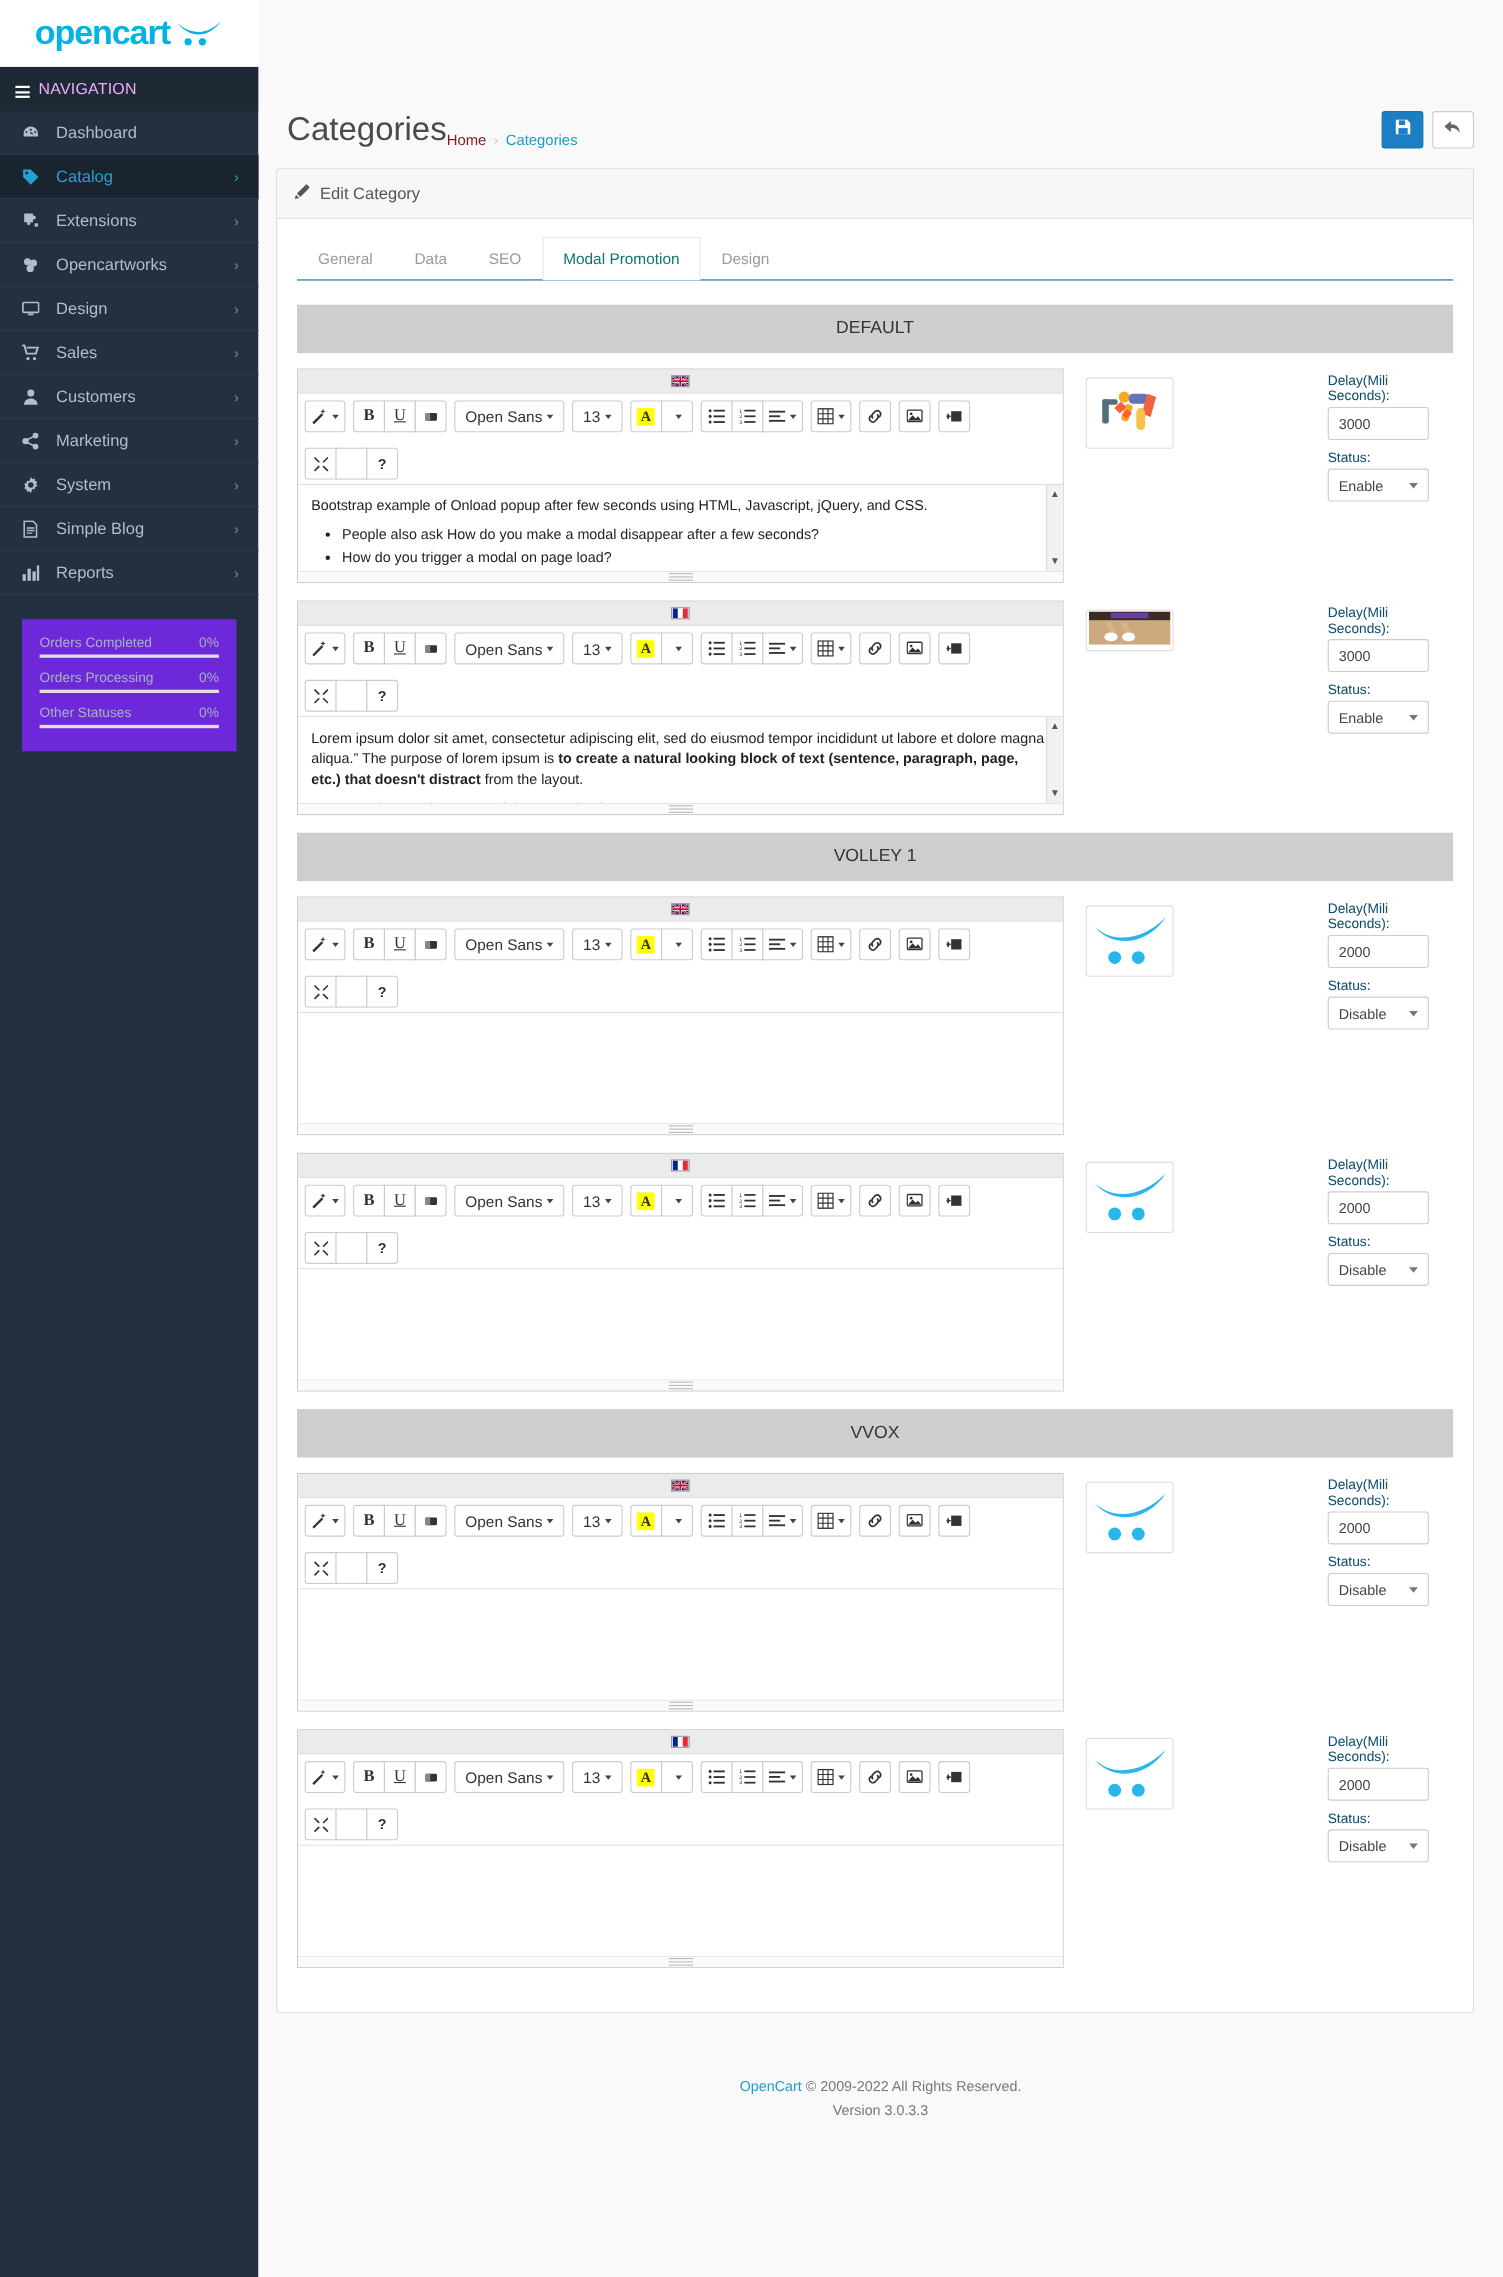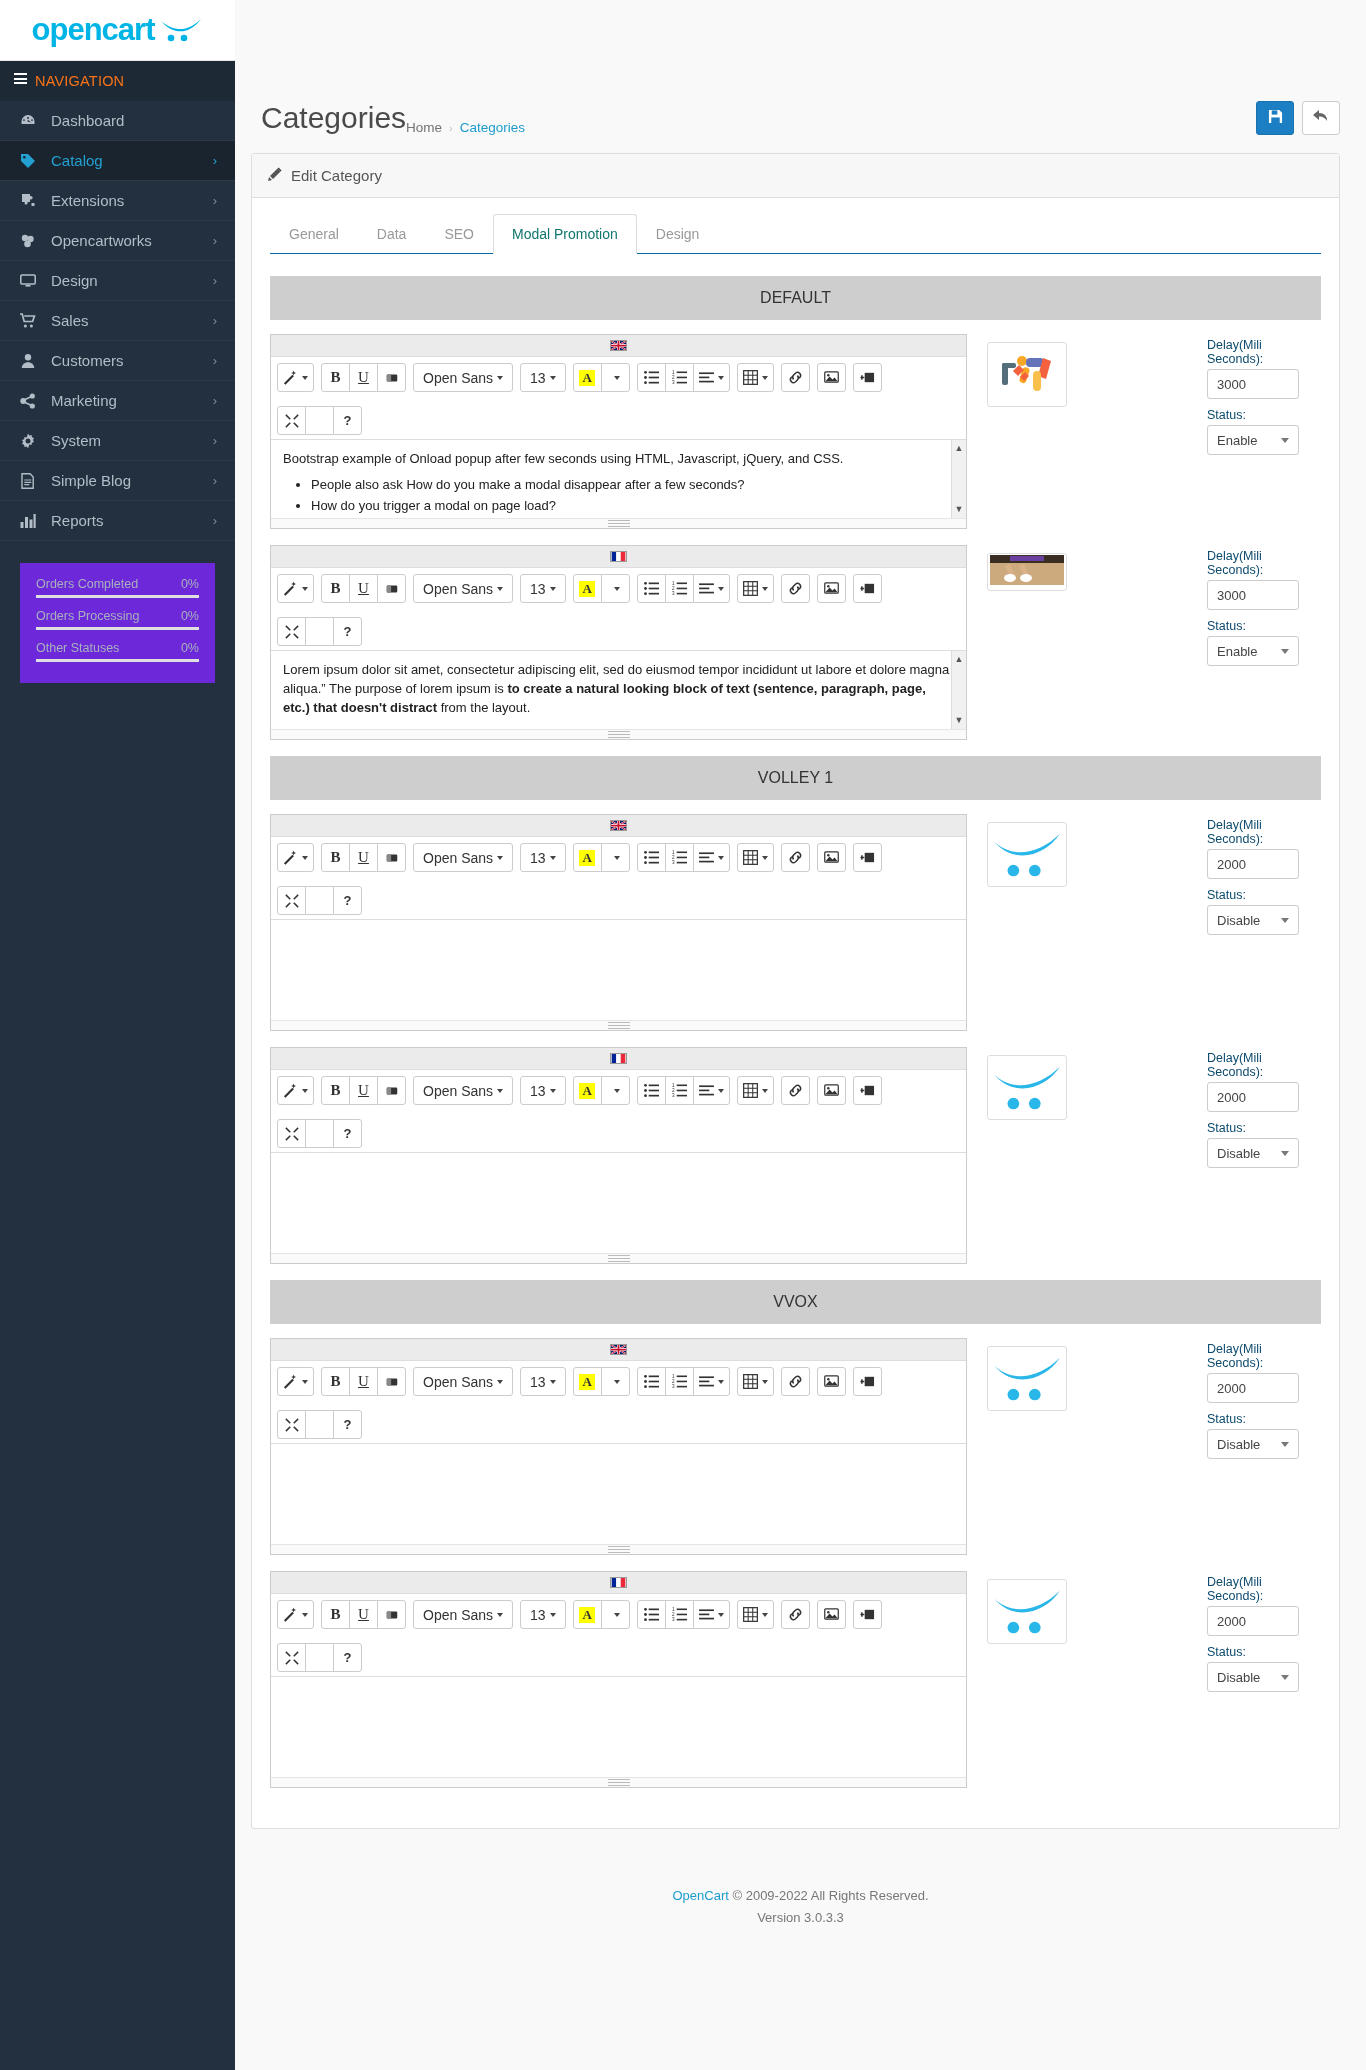--- a/index.html
+++ b/index.html
@@ -48,22 +48,22 @@
     width: 0; height: 0; border-left: 4px solid transparent;
     border-right: 4px solid transparent; border-top: 5px solid #888; margin-left: 3px;
   }
 
   
   #sidebar {
     width: 235px; min-width: 235px; background: #22303f; color: #b7c0c9;
     padding-bottom: 40px;
   }
   .nav-title {
-    background: #1d2935; color: #f97316; font-size: 14.5px;
-    padding: 12px 14px; display: flex; align-items: flex-start; gap: 8px;
+    background: #1d2935; color: #f0abfc; font-size: 14.5px;
+    padding: 12px 14px; display: flex; align-items: flex-end; gap: 8px;
     letter-spacing: .2px;
   }
   .hamburger { display: inline-flex; flex-direction: column; gap: 2.5px; }
   .hamburger i { display: block; width: 13px; height: 2px; background: #fff; }
   .nav-item {
     display: flex; align-items: center; gap: 13px;
     padding: 11px 18px; font-size: 15px; color: #b2bdc7;
     border-bottom: 1px solid #2b3846; cursor: pointer; position: relative;
   }
   .nav-item.active { background: #1a242e; color: #23a1d1; }
@@ -83,21 +83,21 @@
 
   
   #main { flex: 1; background: #f9f9f9; display: flex; flex-direction: column; }
   .page-head {
     display: flex; align-items: flex-end; justify-content: space-between;
     padding: 24px 26px 18px 26px;
   }
   .page-head-left { display: flex; align-items: flex-end; gap: 0; margin-top: 16px; }
   .page-title { font-size: 30px; font-weight: normal; color: #4a4a4a; }
   .breadcrumb { font-size: 13.5px; color: #999; display: flex; gap: 7px; align-items: center; }
-  .breadcrumb a { color: #737373; text-decoration: none; }
+  .breadcrumb a { color: #7f1d1d; text-decoration: none; }
   .breadcrumb a.cur { color: #1c9ccd; }
   .bc-sep { color: #c0c0c0; font-size: 11px; }
   .head-btns { display: flex; gap: 8px; }
   .btn {
     width: 38px; height: 34px; border-radius: 3px; border: 1px solid transparent;
     display: flex; align-items: center; justify-content: center; cursor: pointer;
   }
   .btn-primary { background: #1c7fc4; border-color: #1872b0; color: #fff; }
   .btn-default { background: #fff; border-color: #ccc; color: #666; }
 

